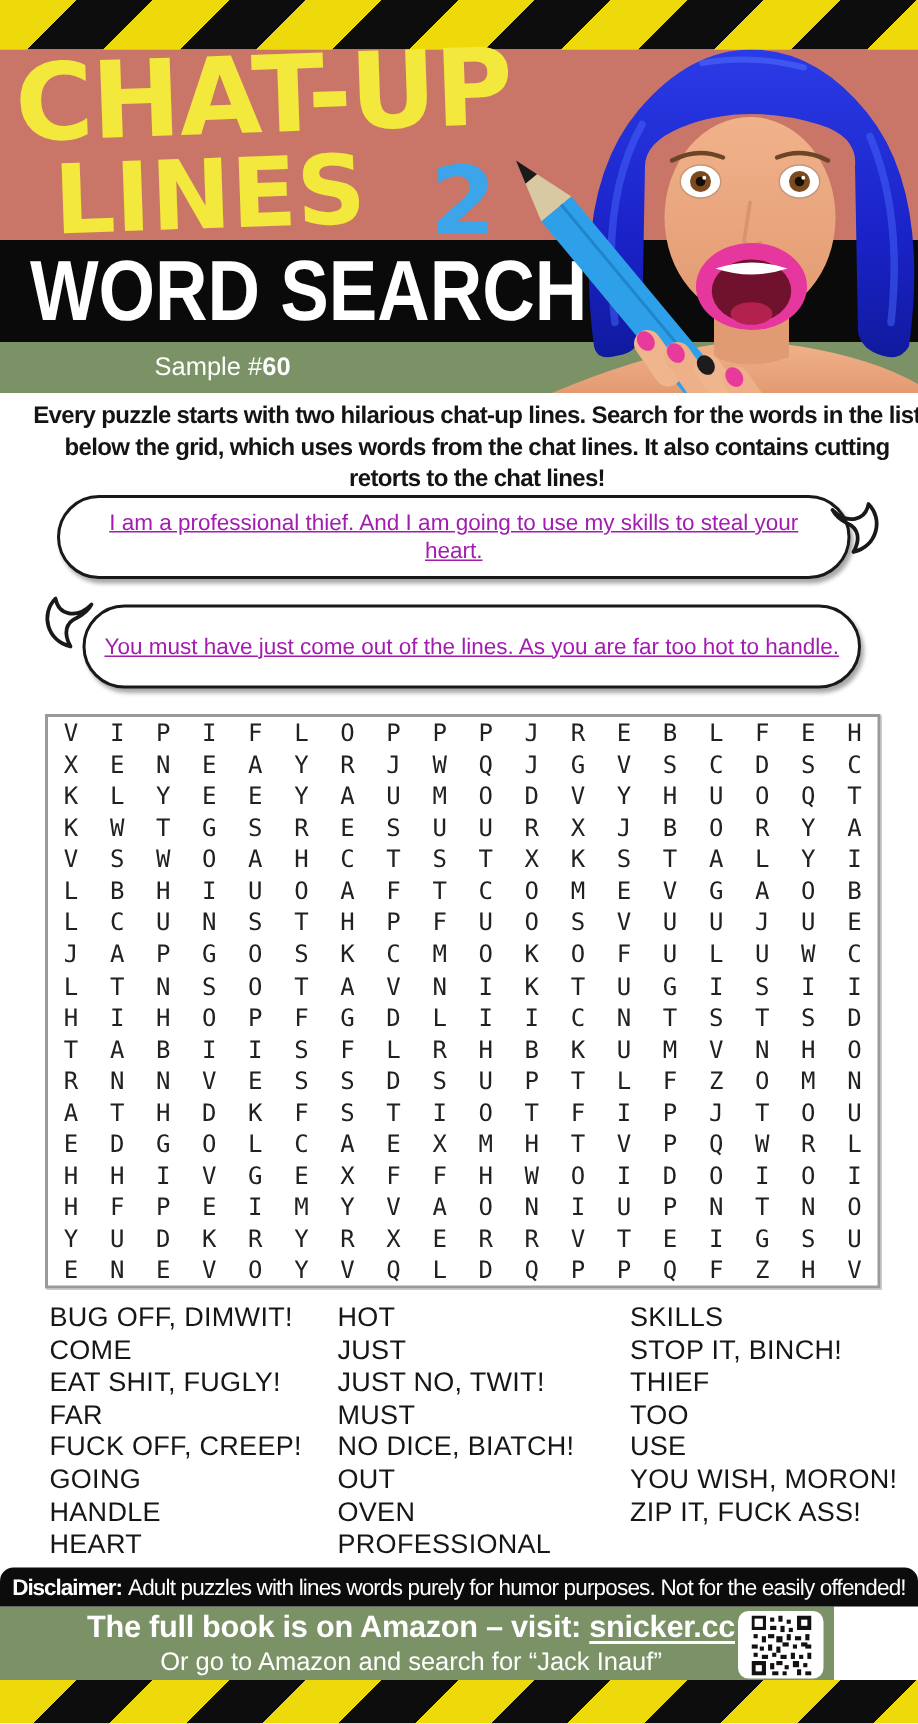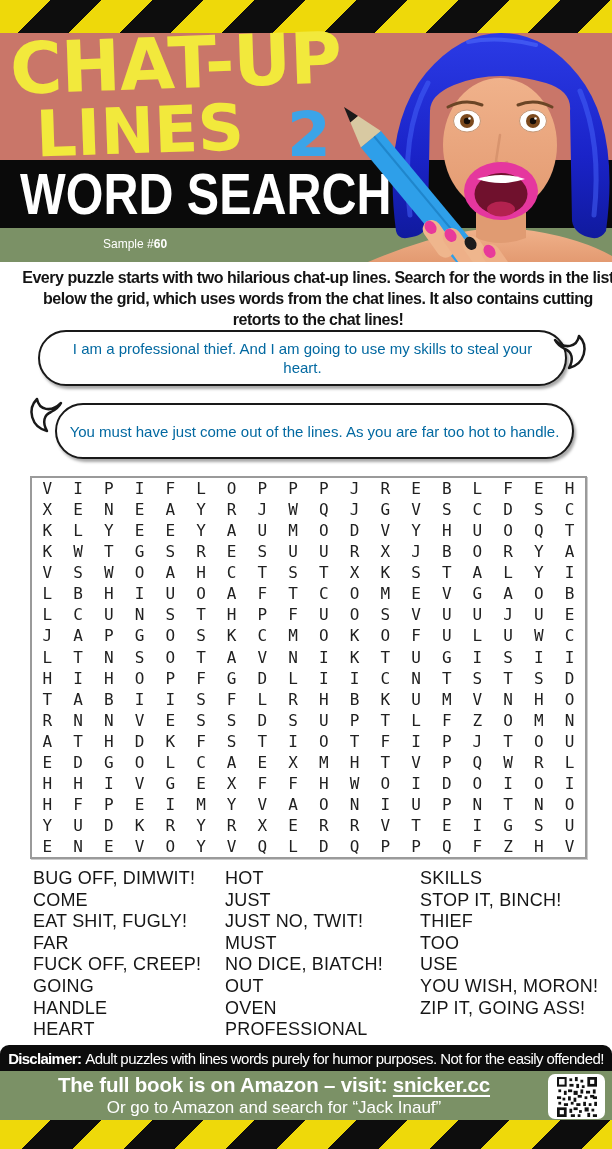--- a/index.html
+++ b/index.html
@@ -21,34 +21,34 @@
   .title1{position:absolute;left:10px;top:22px;font-size:71px;font-weight:800;z-index:3;
           color:var(--yellow);font-family:"DejaVu Sans",sans-serif;transform:rotate(-2deg);letter-spacing:-1px;}
   .title2{position:absolute;left:36px;top:94px;font-size:64px;font-weight:800;z-index:3;
           color:var(--yellow);font-family:"DejaVu Sans",sans-serif;transform:rotate(-2deg);letter-spacing:0px;}
   .title-num{position:absolute;left:287px;top:98px;font-size:63px;font-weight:800;z-index:3;
           color:var(--blue);font-family:"DejaVu Sans",sans-serif;}
   .subtitle{position:absolute;left:20px;top:160px;height:68px;display:flex;align-items:center;z-index:3;
           font-size:57px;font-weight:800;color:#fff;letter-spacing:0px;
           transform:scaleX(0.85);transform-origin:left center;white-space:nowrap;}
   .sample{position:absolute;left:103px;top:228px;height:16px;line-height:33px;z-index:3;
-          color:#fff;font-size:12px;font-weight:400;text-align:center;}
+          color:#fff;font-size:17px;font-weight:400;text-align:center;}
   .sample b{font-weight:800;}
 
   .promo-photo{position:absolute;left:330px;top:33px;width:282px;height:229px;z-index:4;}
 
   
   .intro{position:absolute;top:267px;left:6px;width:600px;z-index:1;text-align:center;
          font-size:16px;line-height:21px;color:#141414;font-weight:600;letter-spacing:-0.45px;margin-left:12px;}
   .intro b{font-weight:800;}
 
   
   .bubble{position:absolute;background:#fff;border:2.5px solid #191919;border-radius:30px;
           box-shadow:2px 3px 3px rgba(0,0,0,.35);display:flex;align-items:center;justify-content:center;
-          text-align:center;font-size:15px;line-height:19px;color:#0369a1;padding:6px 12px;box-sizing:border-box;}
+          text-align:center;font-size:15px;line-height:19px;color:#a21caf;padding:6px 12px;box-sizing:border-box;text-decoration:underline;}
   .b1{left:38px;top:330px;width:529px;height:56px;}
   .b2{left:55px;top:403px;width:519px;height:56px;}
   .tail{position:absolute;width:36px;height:42px;}
   .tail-right{right:-24px;top:2px;}
   .tail-left{left:-30px;top:-8px;transform:scale(-1,1);}
 
   
   .grid-box{position:absolute;left:30px;top:476px;width:553px;height:379px;border:2px solid #9a9a9a;
             background:#fff;display:flex;flex-direction:column;box-shadow:1px 1px 0 #ccc;}
   .grid-row{display:flex;flex:1;}
@@ -61,21 +61,21 @@
   .wcol-0{left:33px;}  .wcol-1{left:225px;}  .wcol-2{left:420px;}
   .word-item{height:21.6px;line-height:21.6px;letter-spacing:0.2px;white-space:nowrap;}
 
   
   .disclaimer{position:absolute;top:1045px;left:0;width:612px;height:26px;background:#0c0c0c;
               border-radius:9px 9px 0 0;color:#fff;display:flex;align-items:center;justify-content:center;
               font-size:15px;letter-spacing:-0.55px;font-weight:500;white-space:nowrap;z-index:2;}
   .disclaimer b{font-weight:800;margin-right:4px;letter-spacing:-0.7px;}
 
   
-  .footer{position:absolute;top:1071px;left:0;width:612px;height:49px;background:var(--green);}
+  .footer{position:absolute;top:1071px;left:0;width:556px;height:49px;background:var(--green);}
   .footer-text{position:absolute;left:0;top:2px;width:548px;text-align:center;color:#fff;}
   .f1{font-size:20.5px;font-weight:800;letter-spacing:-0.2px;white-space:nowrap;}
   .f1 a{color:#fff;text-decoration:underline;text-underline-offset:3px;cursor:pointer;}
   .f2{font-size:17px;font-weight:400;margin-top:1px;white-space:nowrap;}
   .qr{position:absolute;right:7px;top:3px;width:57px;height:45px;background:#fff;border-radius:7px;
       display:flex;align-items:center;justify-content:center;}
 </style>
 </head>
 <body>
 
@@ -561,21 +561,21 @@
         <div class="word-item">OVEN</div>
         <div class="word-item">PROFESSIONAL</div>
       </div>
       <div class="wcol wcol-2">
         <div class="word-item">SKILLS</div>
         <div class="word-item">STOP IT, BINCH!</div>
         <div class="word-item">THIEF</div>
         <div class="word-item">TOO</div>
         <div class="word-item">USE</div>
         <div class="word-item">YOU WISH, MORON!</div>
-        <div class="word-item">ZIP IT, GOING ASS!</div>
+        <div class="word-item">ZIP IT, FUCK ASS!</div>
       </div>
     </div>
 
   <div class="disclaimer">
     <b>Disclaimer:</b>
     <span>Adult puzzles with lines words purely for humor purposes.  Not for the easily offended!</span>
   </div>
 
   <div class="footer">
     <div class="footer-text">

